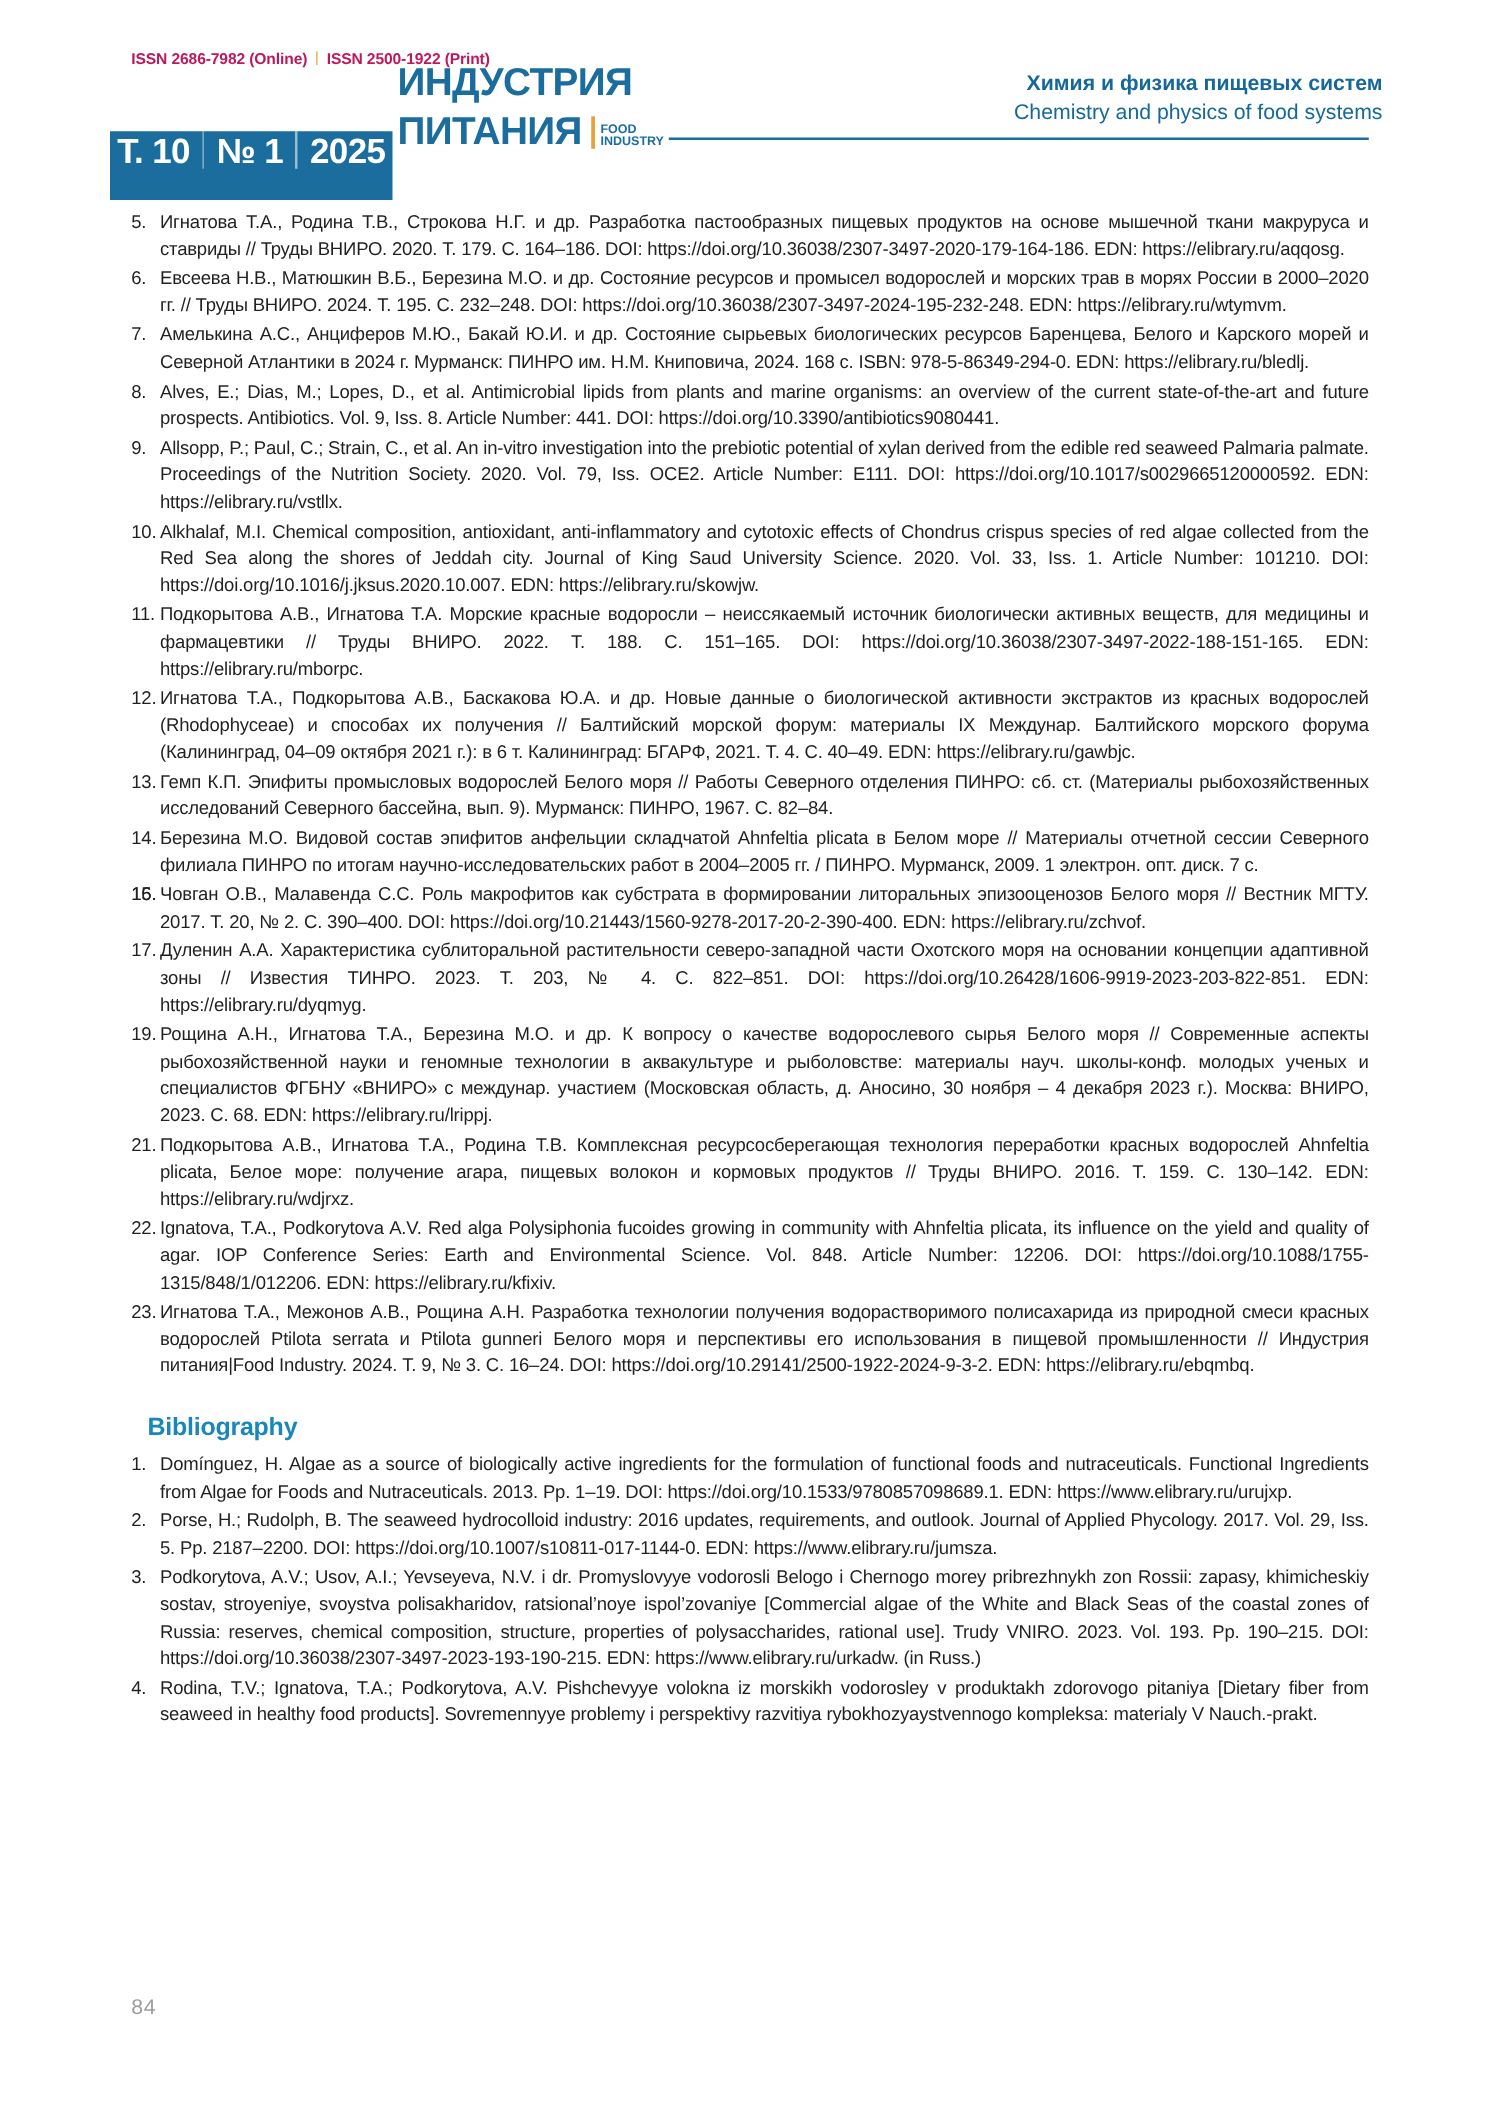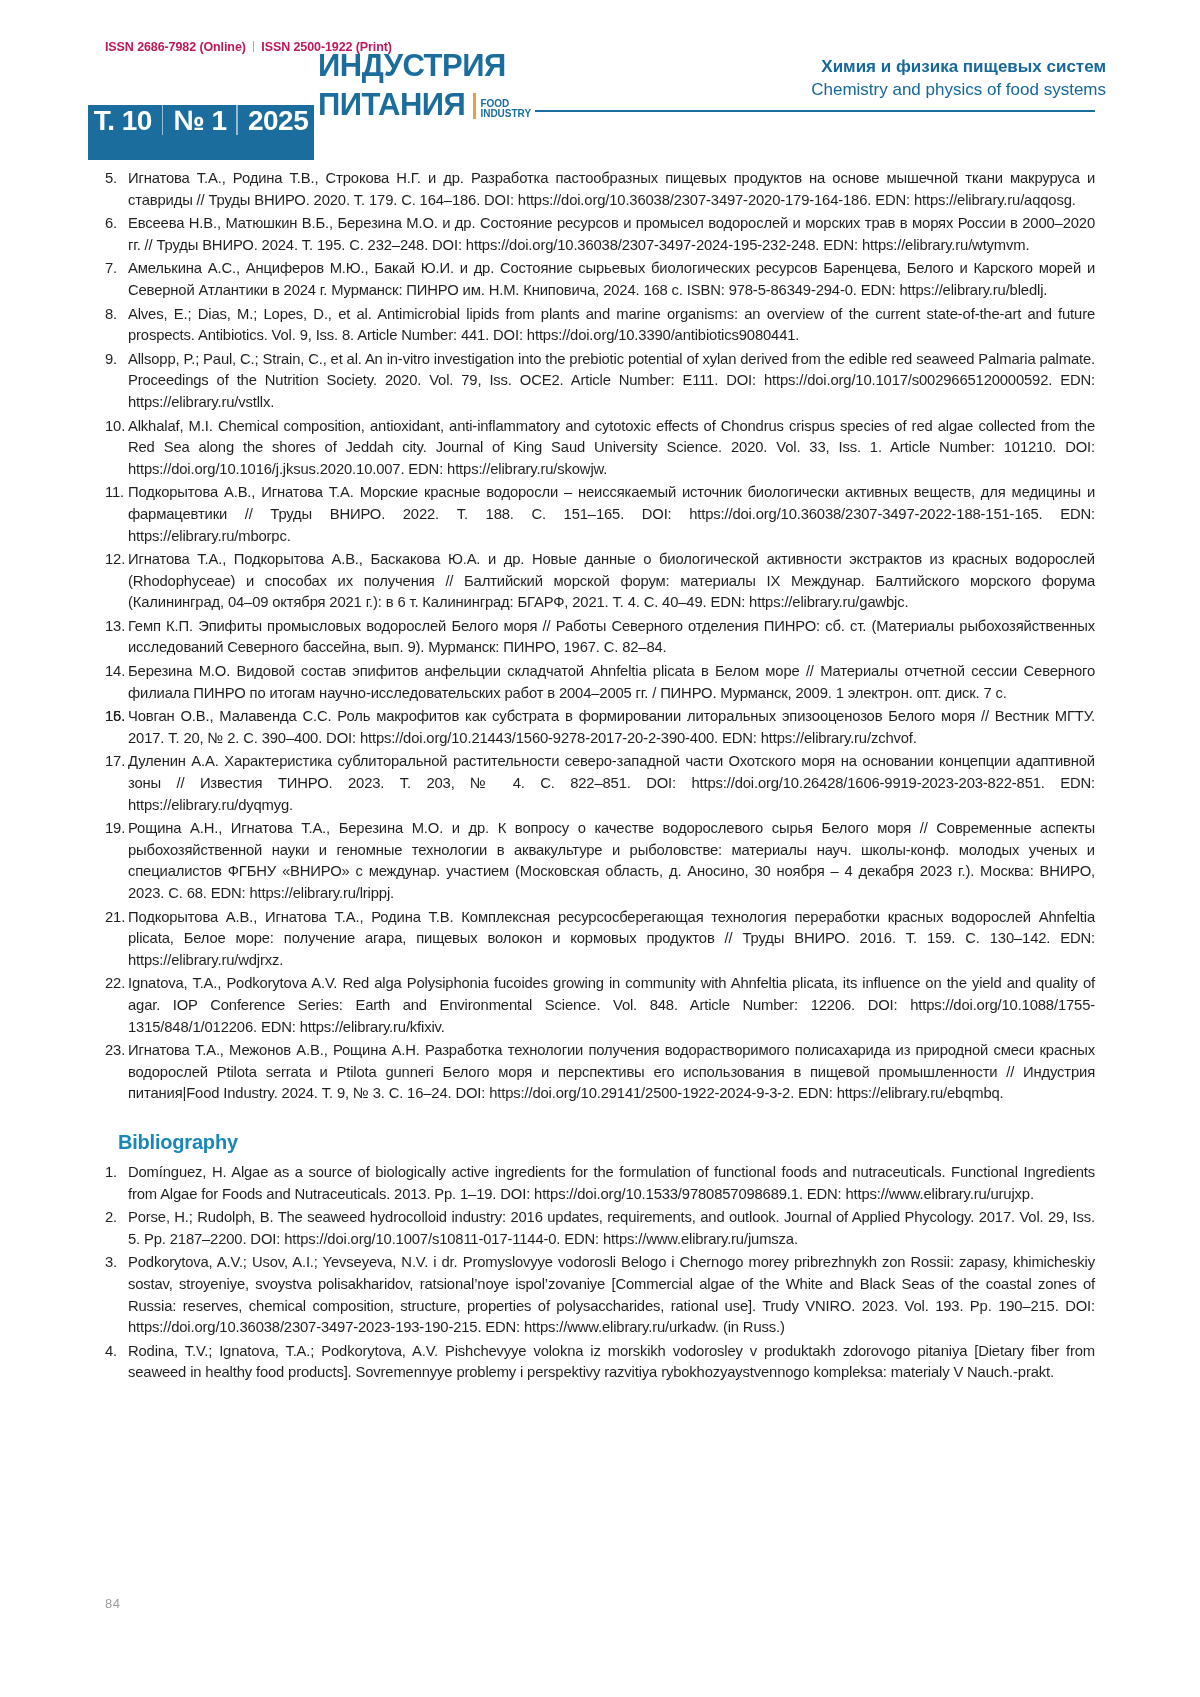--- a/index.html
+++ b/index.html
@@ -40,21 +40,21 @@
   .ref{
     position:relative;padding-left:23px;text-align:justify;
     font-size:14.8px;line-height:21.6px;letter-spacing:-0.15px;
     margin-bottom:2px;color:#221f1f;
   }
   .ref .num{position:absolute;left:0;top:0;}
   .bib-heading{
     margin:26px 0 8px 13px;color:#1a87b9;font-size:20px;font-weight:bold;letter-spacing:-0.2px;
   }
   .pageno{
-    position:absolute;left:105px;top:1596px;color:#9c9c9b;font-size:13px;letter-spacing:0.5px;
+    position:absolute;left:105px;top:1596px;color:#9c9c9b;font-size:17px;letter-spacing:0.5px;
   }
 </style>
 </head>
 <body>
 
 <div>
 
   <header>
     <div class="issn">
       <span>ISSN 2686-7982 (Online)</span><span class="issn-div"></span><span>ISSN 2500-1922 (Print)</span>

